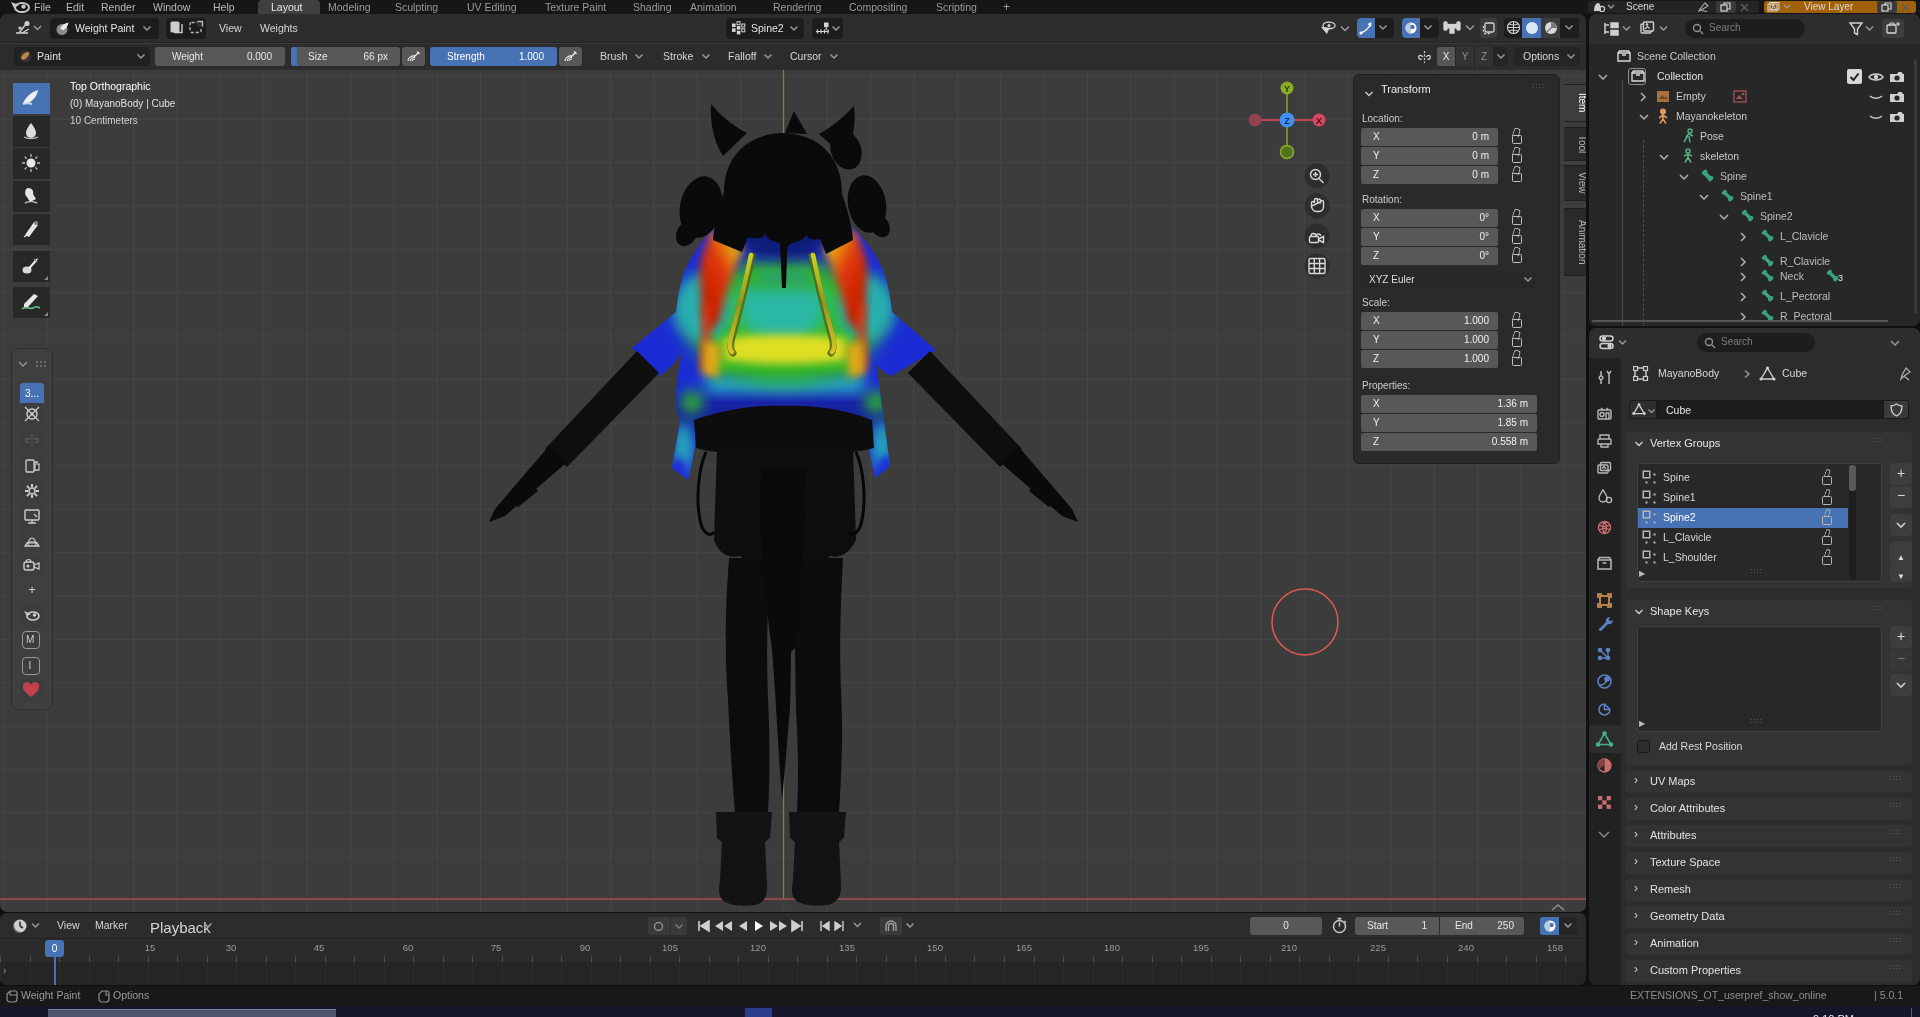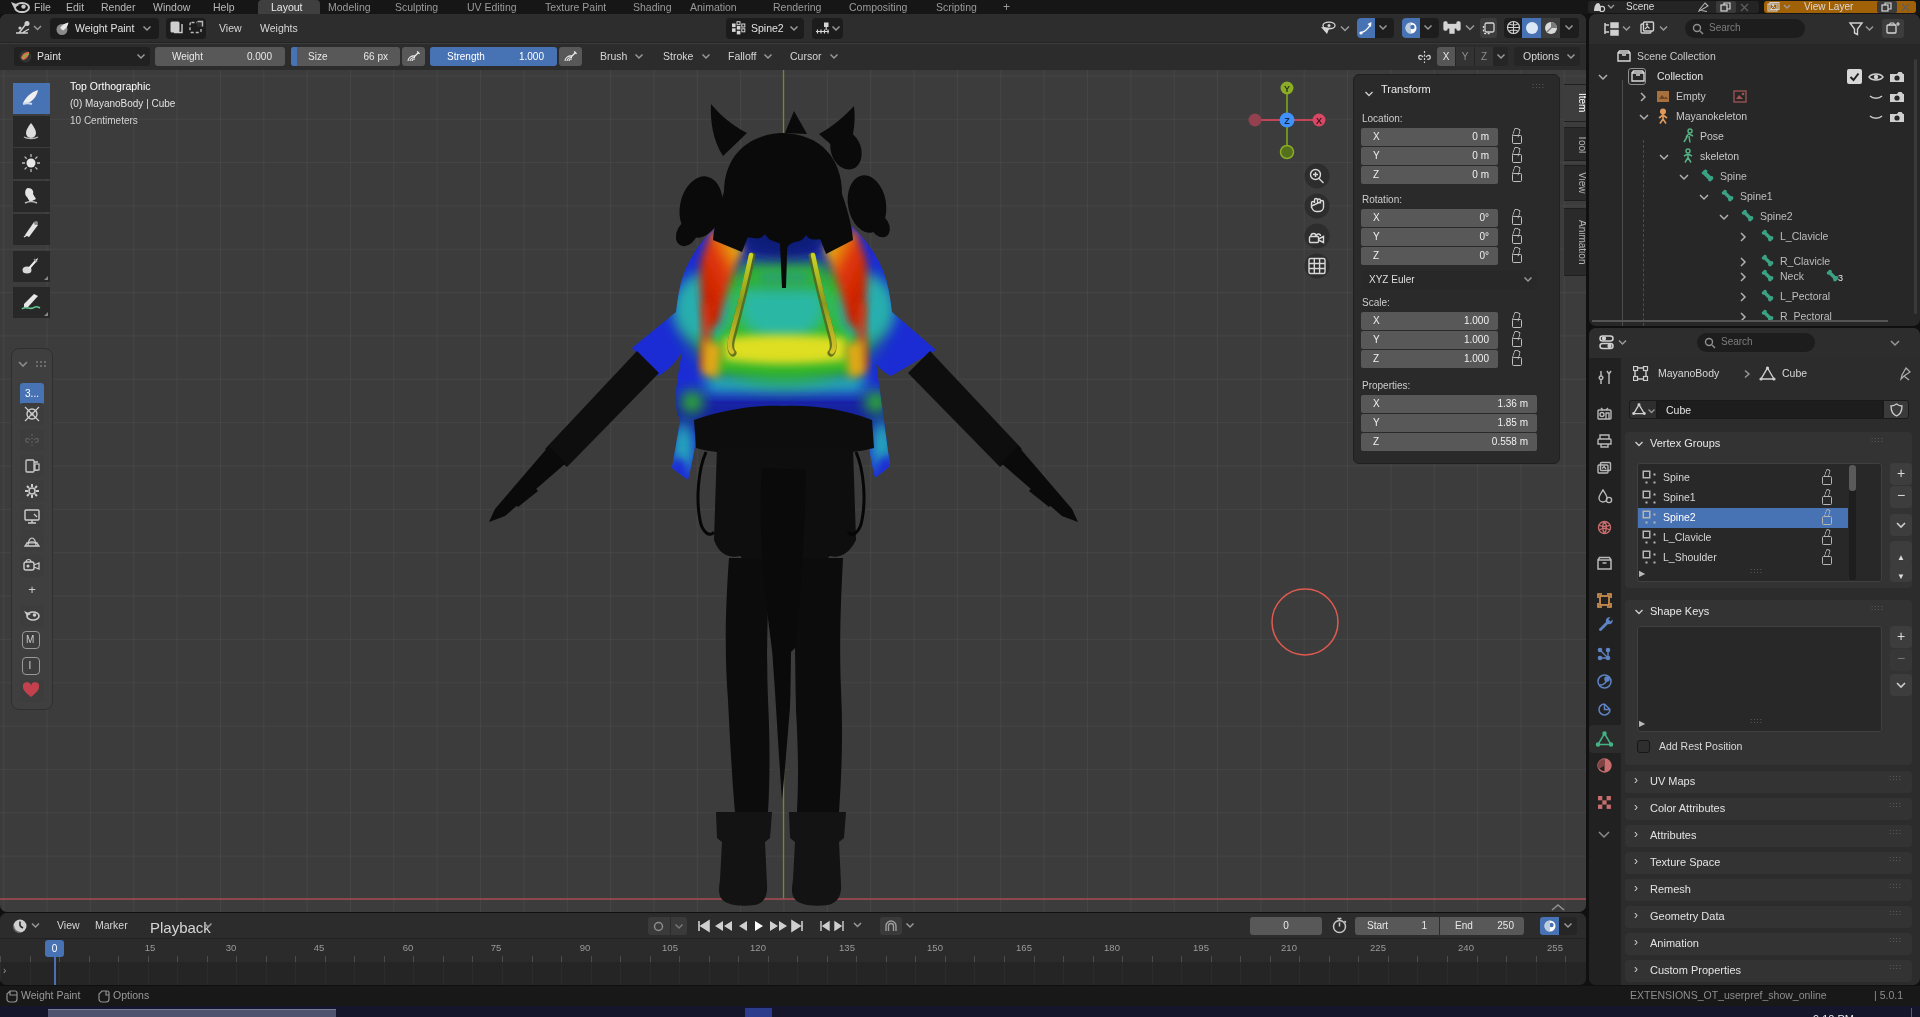--- a/index.html
+++ b/index.html
@@ -1315,21 +1315,21 @@
       <div class="tnum" style="left:652px">105</div>
         <div class="tnum" style="left:740px">120</div>
       <div class="tnum" style="left:829px">135</div>
         <div class="tnum" style="left:917px">150</div>
       <div class="tnum" style="left:1006px">165</div>
         <div class="tnum" style="left:1094px">180</div>
       <div class="tnum" style="left:1183px">195</div>
         <div class="tnum" style="left:1271px">210</div>
       <div class="tnum" style="left:1360px">225</div>
         <div class="tnum" style="left:1448px">240</div>
-      <div class="tnum" style="left:1537px">255</div>
+      <div class="tnum" style="left:1537px">158</div>
       <div class="abs" style="left:0;bottom:0;width:100%;height:6px;background:repeating-linear-gradient(to right, #4d4d4d 0 1px, transparent 1px 29.53px)"></div>
       <div class="abs" style="left:45px;top:1px;width:19px;height:17px;background:#4772b3;border-radius:3px;color:#fff;font-size:10px;text-align:center;line-height:17px">0</div>
     </div>
     <div id="tltracks">
       <div class="abs" style="left:0;top:0;width:100%;height:100%;background:repeating-linear-gradient(to right, #2b2b2b 0 1px, transparent 1px 29.53px)"></div>
       <div class="abs" style="left:3px;top:3px;color:#999;font-size:10px">›</div>
     </div>
     <div class="abs" style="left:53.5px;top:44px;width:2px;height:28px;background:#4772b3"></div>
   </div>
   <svg class="abs" style="left:1548px;top:903px" width="20" height="9" viewBox="0 0 20 9">

